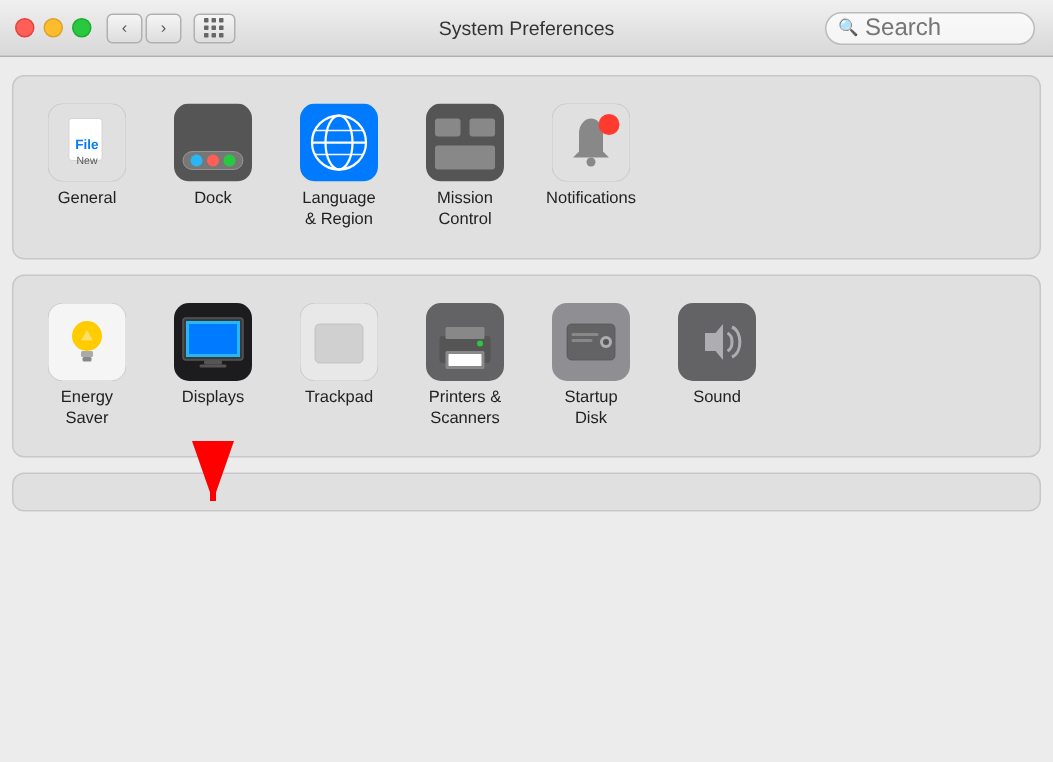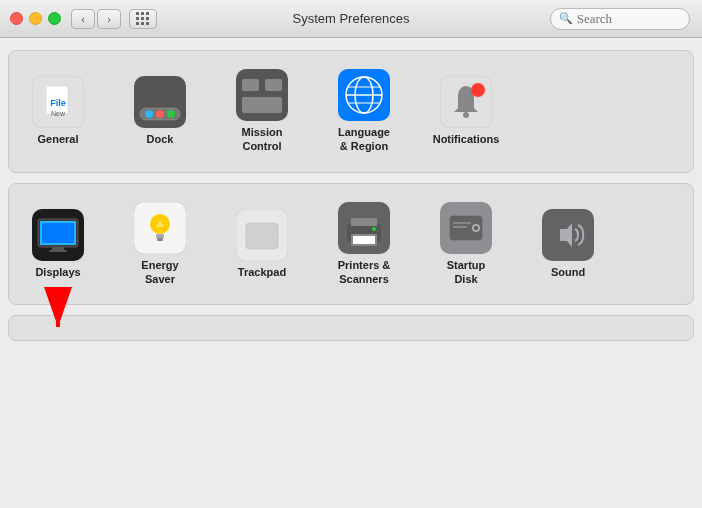--- a/index.html
+++ b/index.html
@@ -103,24 +103,23 @@
     }
     .search-icon-svg {
       color: #888;
       font-size: 11px;
       margin-right: 4px;
     }
     .search-input {
       border: none;
       background: transparent;
       outline: none;
-      font-size: 13px;
+      font-size: 16px;
       color: #999;
       width: 100%;
-      font-family: Liberation Serif, serif;
     }
 
     
     .main-content {
       background: #ececec;
       padding: 12px 8px;
       height: calc(508px - 38px);
       overflow-y: auto;
     }
 
@@ -129,23 +128,22 @@
       background: #e0e0e0;
       border: 1px solid #c8c8c8;
       border-radius: 8px;
       margin-bottom: 10px;
       padding: 12px 8px;
     }
 
     .icon-grid {
       display: flex;
       flex-wrap: wrap;
-      gap: 20px;
+      gap: 2px;
       justify-content: flex-start;
-      align-items: center;
     }
 
     .icon-item {
       display: flex;
       flex-direction: column;
       align-items: center;
       width: 82px;
       cursor: pointer;
       padding: 6px 4px;
       border-radius: 6px;
@@ -159,21 +157,20 @@
       justify-content: center;
       margin-bottom: 4px;
       position: relative;
     }
 
     .icon-label {
       font-size: 11px;
       color: #222;
       text-align: center;
       line-height: 1.3;
-      font-weight: bold;
     }
   </style>
 </head>
 <body>
 
 <div class="title-bar">
   <div class="traffic-lights">
     <span class="traffic-light tl-red"></span>
     <span class="traffic-light tl-yellow"></span>
     <span class="traffic-light tl-green"></span>
@@ -225,48 +222,48 @@
         <div class="icon-img">
           <svg width="52" height="52" viewBox="0 0 52 52">
             <rect width="52" height="52" rx="10" fill="#555"></rect>
             <rect x="6" y="32" width="40" height="12" rx="6" fill="rgba(200,200,200,0.3)" stroke="rgba(255,255,255,0.4)" stroke-width="0.5"></rect>
             <circle cx="15" cy="38" r="4" fill="#29b6f6"></circle>
             <circle cx="26" cy="38" r="4" fill="#ff5f57"></circle>
             <circle cx="37" cy="38" r="4" fill="#28c940"></circle>
           </svg>
         </div>
         <span class="icon-label">Dock</span>
-      </div>
-
-      <div class="icon-item">
-        <div class="icon-img">
-          <svg width="52" height="52" viewBox="0 0 52 52">
-            <rect width="52" height="52" rx="10" fill="#555"></rect>
-            <rect x="6" y="10" width="17" height="12" rx="2" fill="#888"></rect>
-            <rect x="29" y="10" width="17" height="12" rx="2" fill="#888"></rect>
-            <rect x="6" y="28" width="40" height="16" rx="2" fill="#888"></rect>
-          </svg>
-        </div>
-        <span class="icon-label">Mission<br>Control</span>
       </div>
 
       <div class="icon-item">
         <div class="icon-img">
           <svg width="52" height="52" viewBox="0 0 52 52">
             <rect width="52" height="52" rx="10" fill="#007aff"></rect>
             <circle cx="26" cy="26" r="18" fill="none" stroke="#fff" stroke-width="1.5"></circle>
             <ellipse cx="26" cy="26" rx="9" ry="18" fill="none" stroke="#fff" stroke-width="1.5"></ellipse>
             <line x1="8" y1="26" x2="44" y2="26" stroke="#fff" stroke-width="1.5"></line>
             <line x1="10" y1="18" x2="42" y2="18" stroke="#fff" stroke-width="1"></line>
             <line x1="10" y1="34" x2="42" y2="34" stroke="#fff" stroke-width="1"></line>
           </svg>
         </div>
         <span class="icon-label">Language<br>&amp; Region</span>
       </div>
 
+      <div class="icon-item">
+        <div class="icon-img">
+          <svg width="52" height="52" viewBox="0 0 52 52">
+            <rect width="52" height="52" rx="10" fill="#555"></rect>
+            <rect x="6" y="10" width="17" height="12" rx="2" fill="#888"></rect>
+            <rect x="29" y="10" width="17" height="12" rx="2" fill="#888"></rect>
+            <rect x="6" y="28" width="40" height="16" rx="2" fill="#888"></rect>
+          </svg>
+        </div>
+        <span class="icon-label">Mission<br>Control</span>
+      </div>
+
 
 
       <div class="icon-item">
         <div class="icon-img">
           <svg width="52" height="52" viewBox="0 0 52 52">
             <rect width="52" height="52" rx="10" fill="#e0e0e0" stroke="#c0c0c0" stroke-width="0.5"></rect>
 
             <path d="M26 10 C22 10 18 14 18 20 L18 32 L14 36 L38 36 L34 32 L34 20 C34 14 30 10 26 10 Z" fill="#888"></path>
             <circle cx="26" cy="39" r="3" fill="#888"></circle>
 
@@ -274,20 +271,34 @@
           </svg>
         </div>
         <span class="icon-label">Notifications</span>
       </div>
 
     </div>
   </div>
 
   <div class="section">
     <div class="icon-grid">
+
+      <div class="icon-item">
+        <div class="icon-img">
+          <svg width="52" height="52" viewBox="0 0 52 52">
+            <rect width="52" height="52" rx="10" fill="#f5f5f5" stroke="#c0c0c0" stroke-width="0.5"></rect>
+
+            <circle cx="26" cy="22" r="10" fill="#ffcc00"></circle>
+            <rect x="22" y="32" width="8" height="4" rx="1" fill="#aaa"></rect>
+            <rect x="23" y="36" width="6" height="3" rx="1" fill="#888"></rect>
+            <path d="M22 25 L26 18 L30 25" fill="#fff" opacity="0.4"></path>
+          </svg>
+        </div>
+        <span class="icon-label">Energy<br>Saver</span>
+      </div>
 
       <div class="icon-item" style="position:relative">
         <div class="icon-img">
           <svg width="52" height="52" viewBox="0 0 52 52">
             <rect width="52" height="52" rx="10" fill="#1c1c1e"></rect>
             <rect x="6" y="10" width="40" height="28" rx="2" fill="#3a3a3c" stroke="#555" stroke-width="1"></rect>
             <rect x="8" y="12" width="36" height="24" fill="#29b6f6"></rect>
 
             <rect x="10" y="14" width="32" height="20" fill="#007aff"></rect>
             <rect x="20" y="38" width="12" height="3" rx="1" fill="#555"></rect>
@@ -301,34 +312,20 @@
             <defs>
               <marker id="arrowhead" markerWidth="10" markerHeight="7" refX="10" refY="3.5" orient="auto">
                 <polygon points="0 0, 10 3.5, 0 7" fill="red"></polygon>
               </marker>
             </defs>
             <line x1="20" y1="0" x2="20" y2="40" stroke="red" stroke-width="4" marker-end="url(#arrowhead)"></line>
           </svg>
         </div>
       </div>
 
-      <div class="icon-item">
-        <div class="icon-img">
-          <svg width="52" height="52" viewBox="0 0 52 52">
-            <rect width="52" height="52" rx="10" fill="#f5f5f5" stroke="#c0c0c0" stroke-width="0.5"></rect>
-
-            <circle cx="26" cy="22" r="10" fill="#ffcc00"></circle>
-            <rect x="22" y="32" width="8" height="4" rx="1" fill="#aaa"></rect>
-            <rect x="23" y="36" width="6" height="3" rx="1" fill="#888"></rect>
-            <path d="M22 25 L26 18 L30 25" fill="#fff" opacity="0.4"></path>
-          </svg>
-        </div>
-        <span class="icon-label">Energy<br>Saver</span>
-      </div>
-
 
 
       <div class="icon-item">
         <div class="icon-img">
           <svg width="52" height="52" viewBox="0 0 52 52">
             <rect width="52" height="52" rx="10" fill="#e8e8e8" stroke="#c0c0c0" stroke-width="0.5"></rect>
             <rect x="10" y="14" width="32" height="26" rx="3" fill="#d0d0d0" stroke="#bbb" stroke-width="0.5"></rect>
           </svg>
         </div>
         <span class="icon-label">Trackpad</span>

